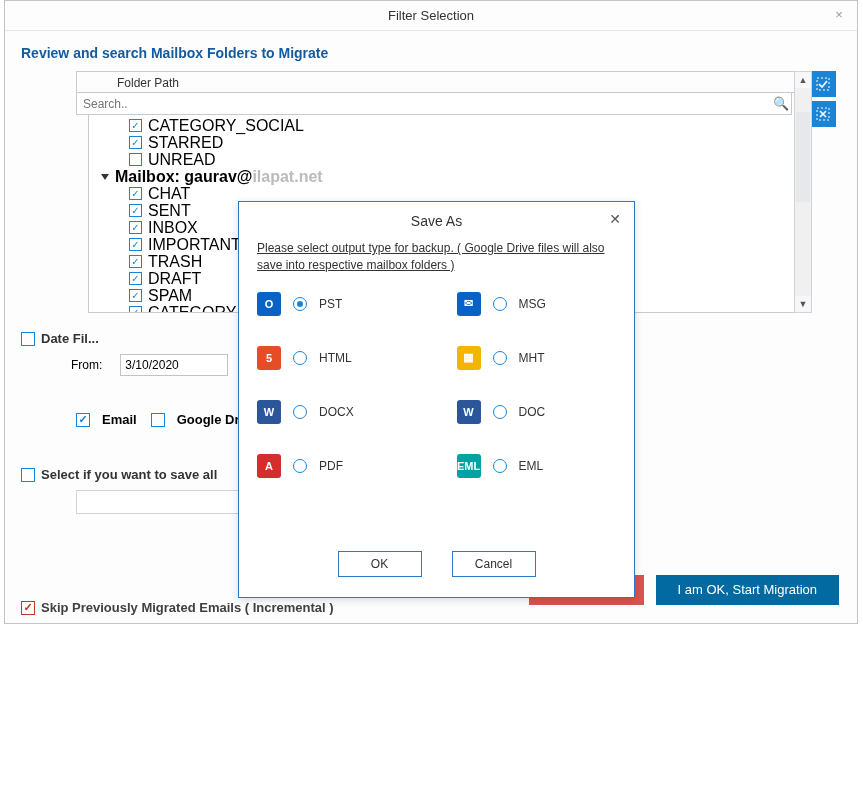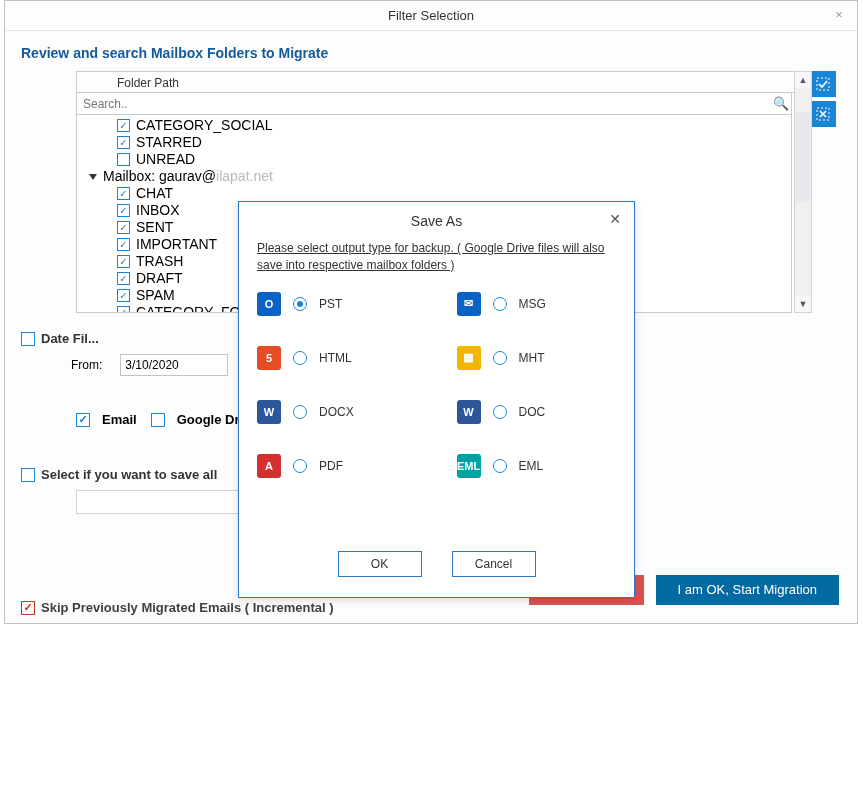--- a/index.html
+++ b/index.html
@@ -11,23 +11,23 @@
 
   .content { padding: 14px 16px; }
   .section-title { color: #145a9c; font-weight: bold; font-size: 14px; margin-bottom: 10px; }
 
   .folder-panel { position: relative; margin-left: 55px; width: 760px; }
   .folder-header { border: 1px solid #c6cbd1; background: #fdfdfe; height: 22px; line-height: 22px; font-size: 12px; color: #333; padding-left: 40px; }
   .folder-search { display: flex; align-items: center; border-left: 1px solid #c6cbd1; border-right: 1px solid #c6cbd1; border-bottom: 1px solid #c6cbd1; background: #fff; height: 22px; width: 716px; }
   .folder-search input { flex: 1; border: none; outline: none; font-size: 12px; padding: 0 6px; color: #7f1d1d; }
   .folder-search .search-icon { width: 20px; text-align: center; color: #1a6fb8; font-size: 13px; }
 
-  .folder-list { border: 1px solid #c6cbd1; border-top: none; width: 716px; height: 198px; overflow: hidden; background: #fff; font-size: 14px; padding: 2px 0; }
+  .folder-list { border: 1px solid #c6cbd1; border-top: none; width: 716px; height: 198px; overflow: hidden; background: #fff; font-size: 16px; padding: 2px 0; margin-left: 12px; }
   .folder-list .row { display: flex; align-items: center; height: 17px; line-height: 17px; padding-left: 40px; white-space: nowrap; }
-  .folder-list .row.mbx { padding-left: 10px; font-weight: normal; text-align: center; }
+  .folder-list .row.mbx { padding-left: 10px; font-weight: bold; text-align: center; }
   .folder-list .row.mbx .tri { display:inline-block; width:0; height:0; border-left:4px solid transparent; border-right:4px solid transparent; border-top:6px solid #333; margin: 0 6px 0 2px; vertical-align: middle; }
   .cb { width:13px; height:13px; border:1px solid #1a84d6; margin-right:6px; display:inline-flex; align-items:center; justify-content:center; font-size:10px; color:#1a84d6; flex-shrink:0; }
   .cb.checked::after { content:"✓"; }
 
   .side-btns { position:absolute; right:-2px; top:0; width:28px; }
   .side-btns .btn { width:26px; height:26px; background:#1a84d6; margin-bottom:4px; display:flex; align-items:center; justify-content:center; color:#fff; font-size:12px; }
 
   .vscroll { position:absolute; right:24px; top:0; width:18px; height:242px; background:#f0f0f0; border:1px solid #d0d3d7; }
   .vscroll .arrow { height:16px; background:#f7f7f9; text-align:center; font-size:9px; color:#555; line-height:16px; }
   .vscroll .thumb { position:absolute; left:1px; right:1px; top:40px; height:90px; background:#e6e8eb; }
@@ -136,25 +136,25 @@
           <div class="row mbx">
             <span class="tri"></span>
             <span>Mailbox: gaurav@<span style="color:#bbb;">ilapat.net</span></span>
           </div>
           <div class="row">
             <span class="cb checked"></span>
             <span>CHAT</span>
           </div>
           <div class="row">
             <span class="cb checked"></span>
+            <span>SENT</span>
+          </div>
+          <div class="row">
+            <span class="cb checked"></span>
             <span>INBOX</span>
-          </div>
-          <div class="row">
-            <span class="cb checked"></span>
-            <span>SENT</span>
           </div>
           <div class="row">
             <span class="cb checked"></span>
             <span>IMPORTANT</span>
           </div>
           <div class="row">
             <span class="cb checked"></span>
             <span>TRASH</span>
           </div>
           <div class="row">

